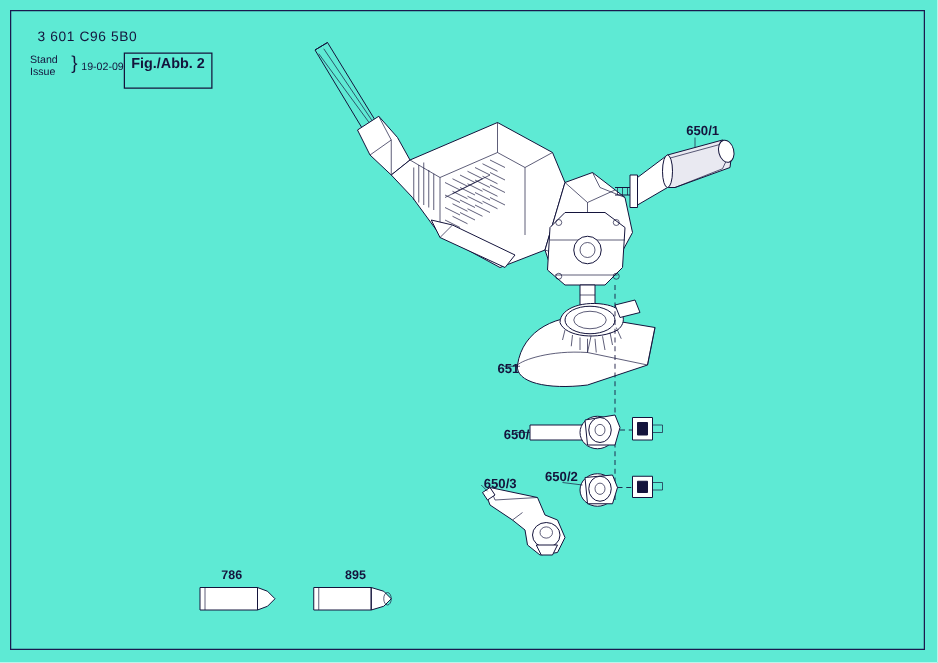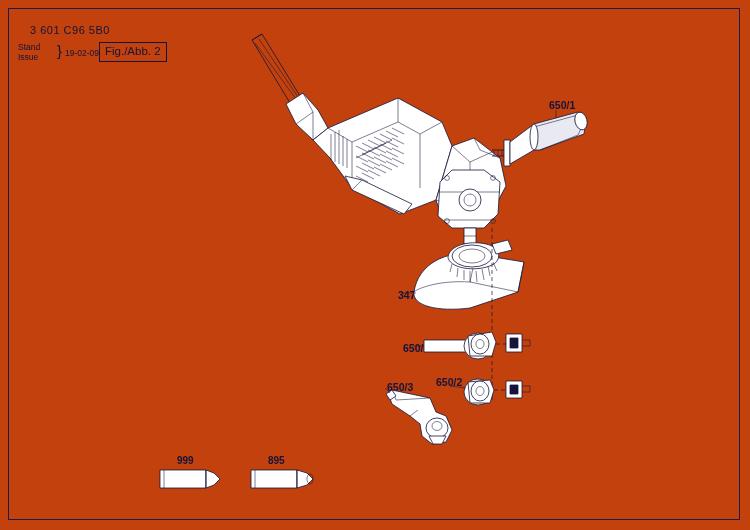--- a/index.html
+++ b/index.html
@@ -7,21 +7,21 @@
     padding: 0;
     background: #ffffff;
   }
   body {
     font-family: "Liberation Sans", sans-serif;
   }
   #page {
     position: relative;
     width: 750px;
     height: 530px;
-    background: #c2410c;
+    background: #5eead4;
     overflow: hidden;
   }
   .frame {
     position: absolute;
     left: 8px;
     top: 8px;
     width: 732px;
     height: 512px;
     border: 1px solid #1a1a4e;
     box-sizing: border-box;
@@ -30,21 +30,21 @@
     position: absolute;
     left: 30px;
     top: 24px;
     font-size: 11px;
     color: #14143c;
     letter-spacing: 0.5px;
     white-space: nowrap;
   }
   .hdr-stand {
     position: absolute;
-    left: 18px;
+    left: 24px;
     top: 42px;
     font-size: 8.5px;
     color: #14143c;
     line-height: 10px;
   }
   .hdr-brace {
     position: absolute;
     left: 57px;
     top: 43px;
     font-size: 15px;
@@ -57,23 +57,23 @@
     top: 48px;
     font-size: 8.5px;
     color: #14143c;
     white-space: nowrap;
   }
   .fig-box {
     position: absolute;
     left: 99px;
     top: 42px;
     border: 1.4px solid #14143c;
-    padding: 2px 5px 3px 5px;
+    padding: 2px 5px 12px 5px;
     font-size: 11.5px;
-    font-weight: normal;
+    font-weight: bold;
     color: #14143c;
     line-height: 13px;
   }
   .footer {
     position: absolute;
     left: 30px;
     top: 461px;
     font-size: 8px;
     color: #14143c;
     line-height: 10.5px;
@@ -118,27 +118,27 @@
   <div class="hdr-stand">
     <span>Stand</span><br>
     <span>Issue</span>
   </div>
   <div class="hdr-brace">}</div>
   <div class="hdr-date">19-02-09</div>
   <div class="fig-box">Fig./Abb. 2</div>
 
 
   <div class="callout" style="left:534px; top:99px;">650/1</div>
-  <div class="callout" style="left:383px; top:289px;">347</div>
+  <div class="callout" style="left:383px; top:289px;">651</div>
   <div class="callout" style="left:388px; top:342px;">650/5</div>
   <div class="callout" style="left:421px; top:376px;">650/2</div>
   <div class="callout" style="left:372px; top:381px;">650/3</div>
 
-  <div class="partnum" style="left:177px; top:455px;">999</div>
-  <div class="partnum" style="left:268px; top:455px;">895</div>
+  <div class="partnum" style="left:177px; top:455px;">786</div>
+  <div class="partnum" style="left:276px; top:455px;">895</div>
 
   <svg class="art" viewBox="0 0 750 530">
 
     <g>
       <path class="ln" d="M252 40 L262 34 L300 96 L290 103 Z"></path>
       <path class="lnthin" d="M255 43 L296 99"></path>
       <path class="lnthin" d="M259 39 L298 97"></path>
       <path class="ln" d="M252 40 L262 34"></path>
     </g>
 

